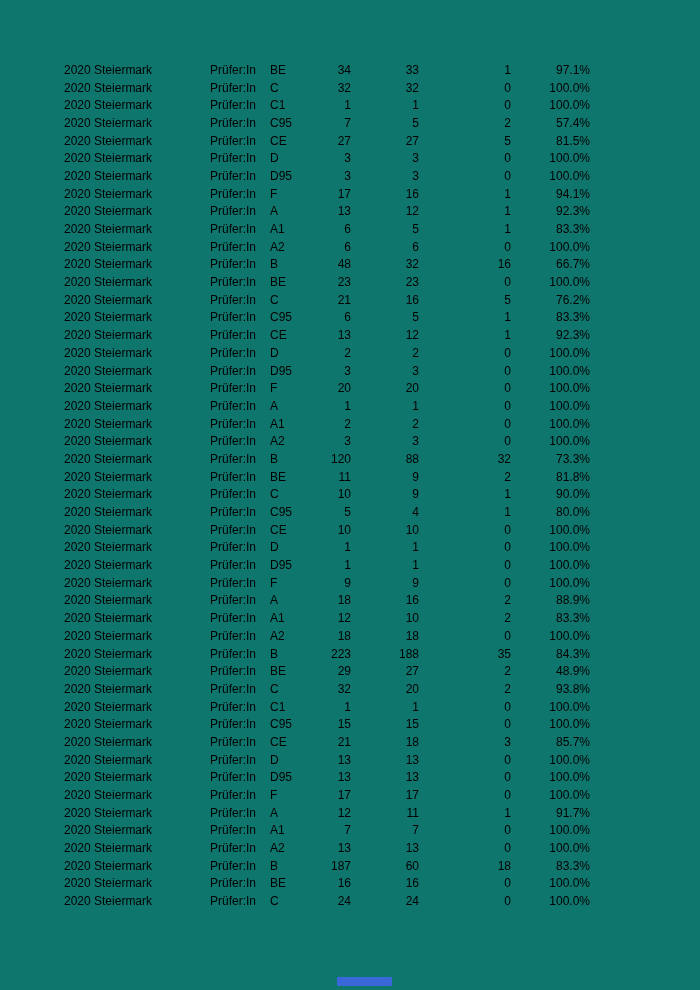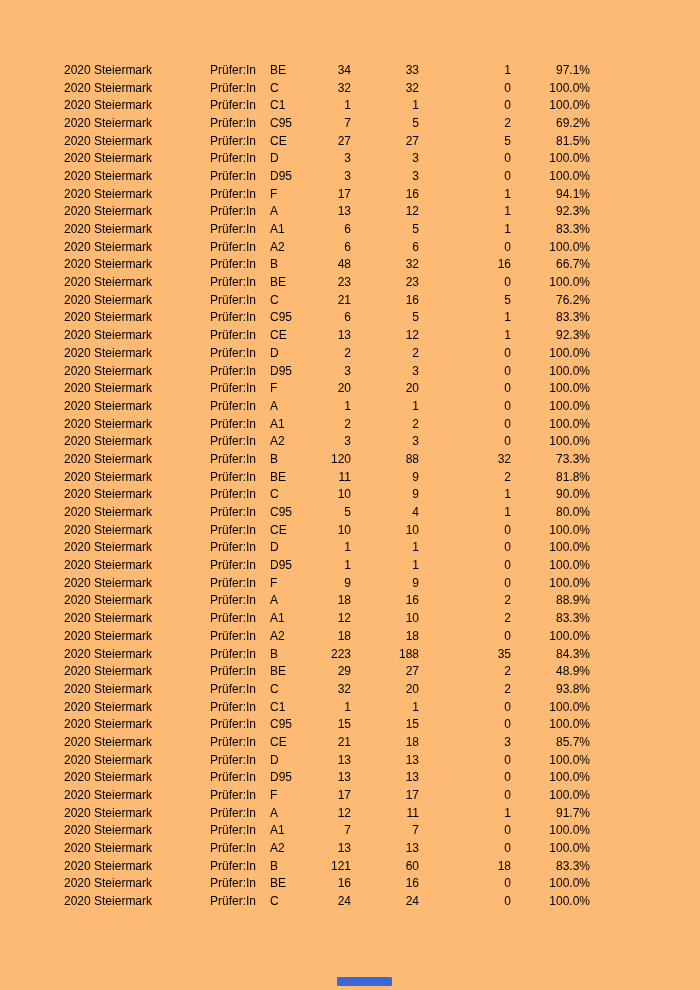--- a/index.html
+++ b/index.html
@@ -41,21 +41,21 @@
     left: 337px;
     top: 977px;
     width: 55px;
     height: 9px;
     border-radius: 1px;
   }
 </style>
 </head>
 <body style="background: rgb(255, 255, 255);">
 
-<div class="page" style="background: #fdba74;">
+<div class="page" style="background: #0f766e;">
   <div class="table" id="table" style="color: rgb(0, 0, 0);">
   <div class="row">
     <div class="c c1">2020 Steiermark</div>
     <div class="c c2">Prüfer:In</div>
     <div class="c c3">BE</div>
     <div class="c c4">34</div>
     <div class="c c5">33</div>
     <div class="c c6">1</div>
     <div class="c c7">97.1%</div>
   </div>
@@ -80,21 +80,21 @@
     <div class="c c7">100.0%</div>
   </div>
 
   <div class="row">
     <div class="c c1">2020 Steiermark</div>
     <div class="c c2">Prüfer:In</div>
     <div class="c c3">C95</div>
     <div class="c c4">7</div>
     <div class="c c5">5</div>
     <div class="c c6">2</div>
-    <div class="c c7">69.2%</div>
+    <div class="c c7">57.4%</div>
   </div>
 
   <div class="row">
     <div class="c c1">2020 Steiermark</div>
     <div class="c c2">Prüfer:In</div>
     <div class="c c3">CE</div>
     <div class="c c4">27</div>
     <div class="c c5">27</div>
     <div class="c c6">5</div>
     <div class="c c7">81.5%</div>
@@ -497,21 +497,21 @@
     <div class="c c4">13</div>
     <div class="c c5">13</div>
     <div class="c c6">0</div>
     <div class="c c7">100.0%</div>
   </div>
 
   <div class="row">
     <div class="c c1">2020 Steiermark</div>
     <div class="c c2">Prüfer:In</div>
     <div class="c c3">B</div>
-    <div class="c c4">121</div>
+    <div class="c c4">187</div>
     <div class="c c5">60</div>
     <div class="c c6">18</div>
     <div class="c c7">83.3%</div>
   </div>
 
   <div class="row">
     <div class="c c1">2020 Steiermark</div>
     <div class="c c2">Prüfer:In</div>
     <div class="c c3">BE</div>
     <div class="c c4">16</div>

